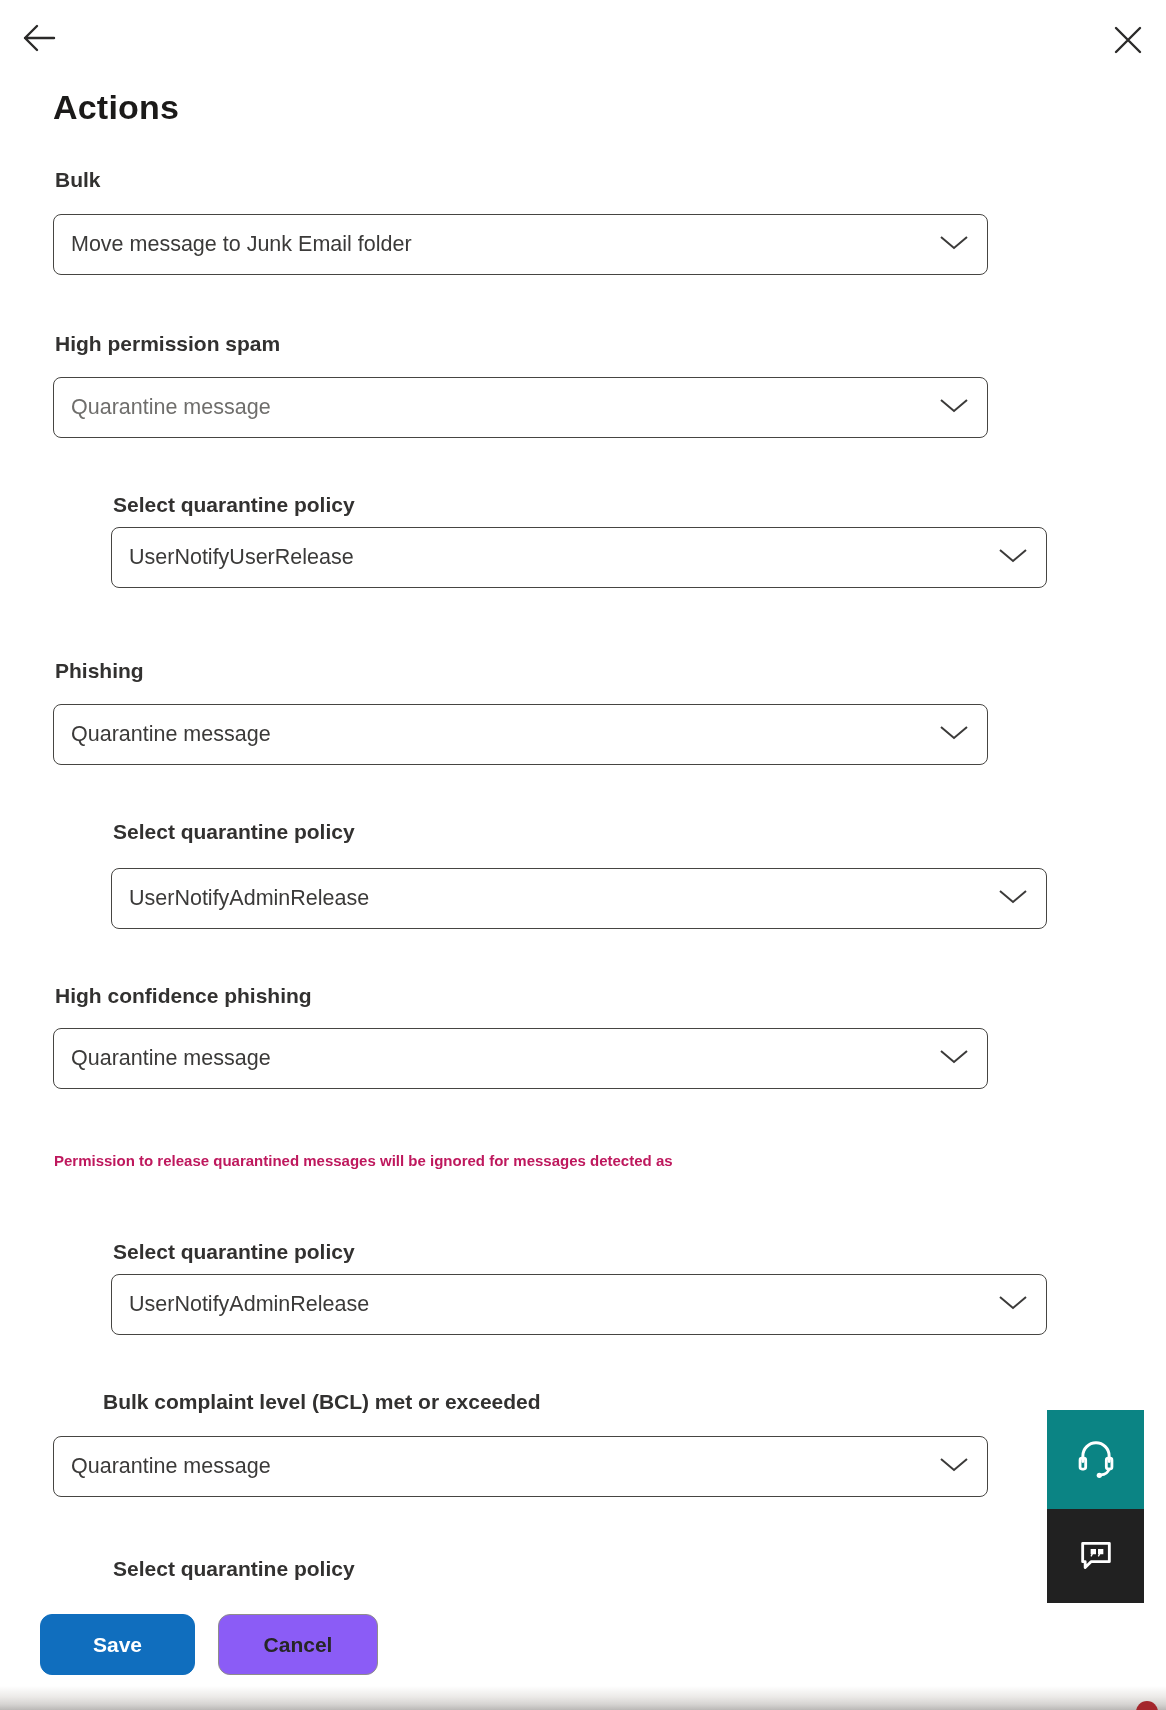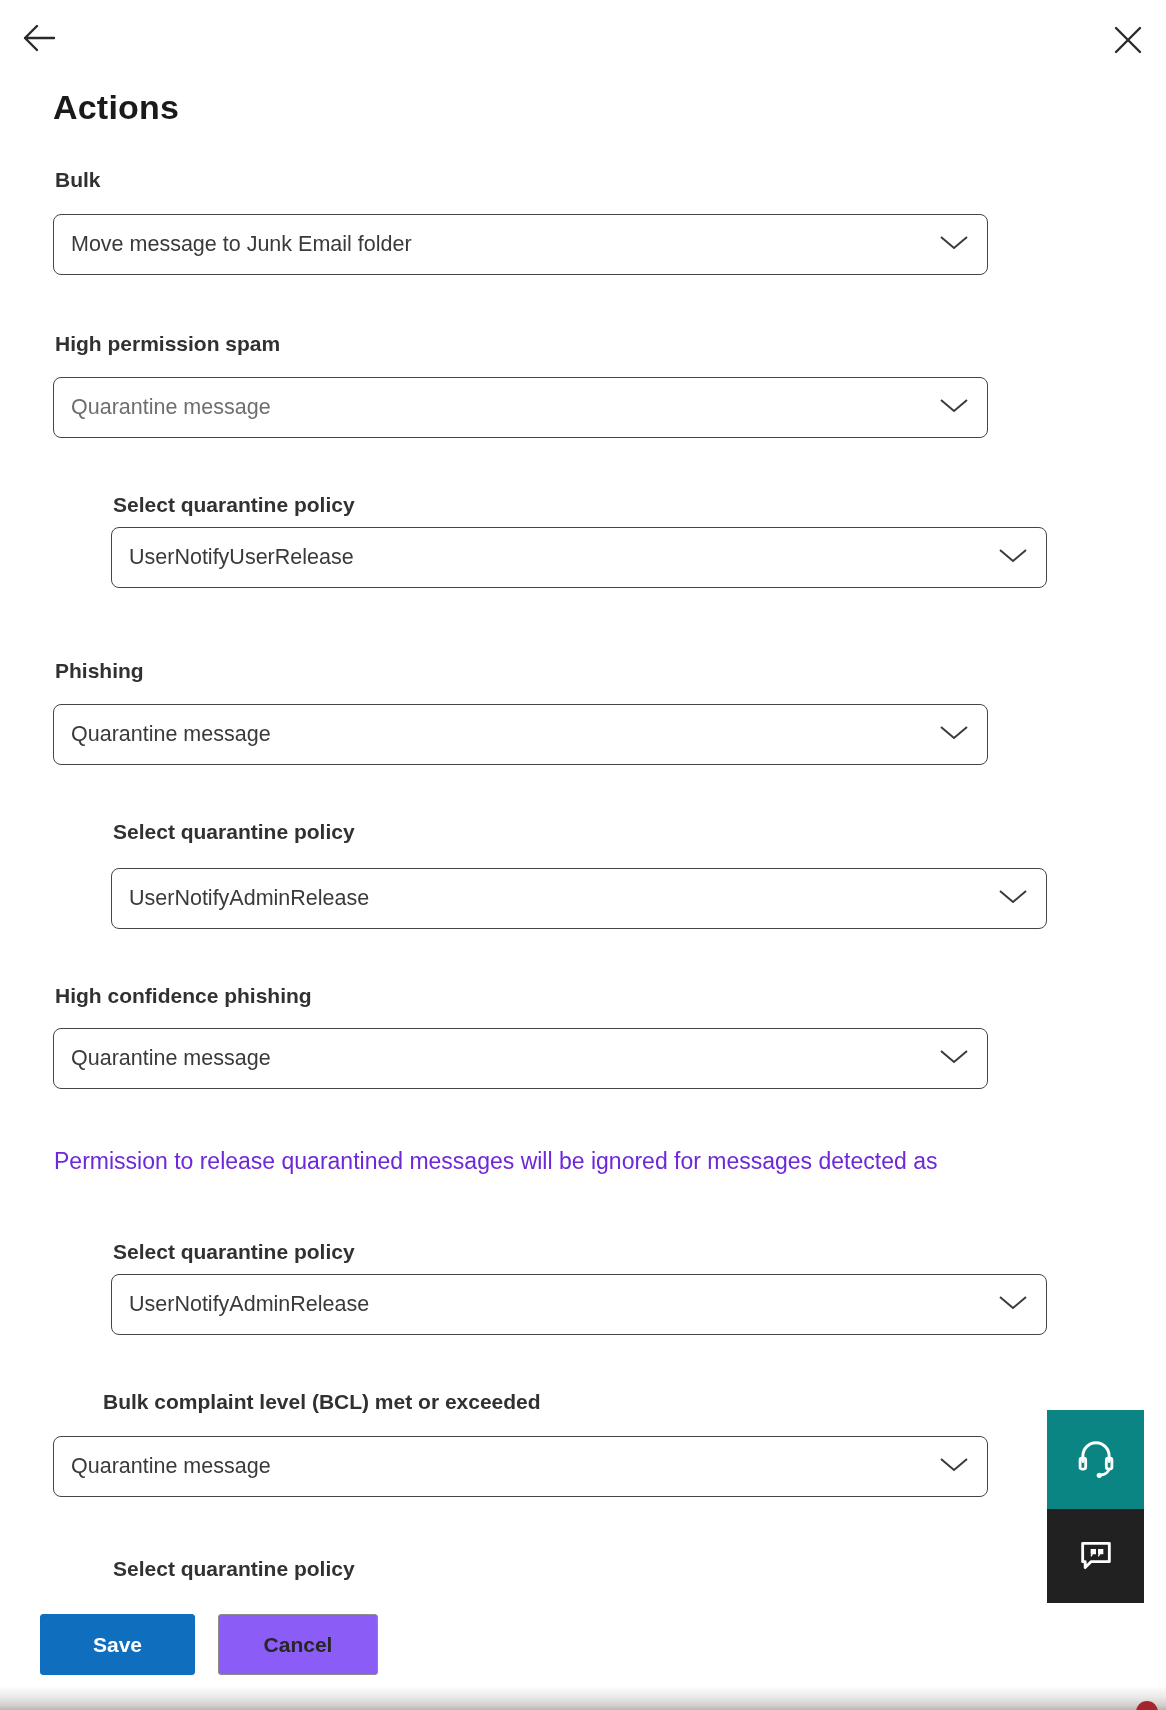--- a/index.html
+++ b/index.html
@@ -24,28 +24,28 @@
   }
   .dd .val{
     flex:1;font-size:21.5px;font-weight:400;color:#3b3a39;white-space:nowrap;
     overflow:hidden;
   }
   .dd .val.muted{color:#6f6e6c;}
   .dd svg{flex:none;}
   .main-x{left:53px;width:935px;}
   .ind-x{left:111px;width:936px;}
   .note{
-    font-size:23px;line-height:34px;color:#6d28d9;font-weight:400;
+    font-size:15px;line-height:34px;color:#be185d;font-weight:700;
   }
   .note span{display:block;white-space:nowrap;}
   .footer{
     left:0;top:1583px;width:1166px;height:127px;background:#ffffff;z-index:3;
   }
   .btn{
-    position:absolute;top:31px;height:61px;border-radius:3px;
+    position:absolute;top:31px;height:61px;border-radius:12px;
     font-family:inherit;font-size:21px;font-weight:700;cursor:pointer;
     display:flex;align-items:center;justify-content:center;box-sizing:border-box;
   }
   .btn-primary{
     left:40px;width:155px;background:#106ebe;border:1.5px solid #106ebe;color:#ffffff;
   }
   .btn-secondary{
     left:218px;width:160px;background:#8b5cf6;border:1.5px solid #8f8d8b;color:#262626;
   }
   .float-btn{

